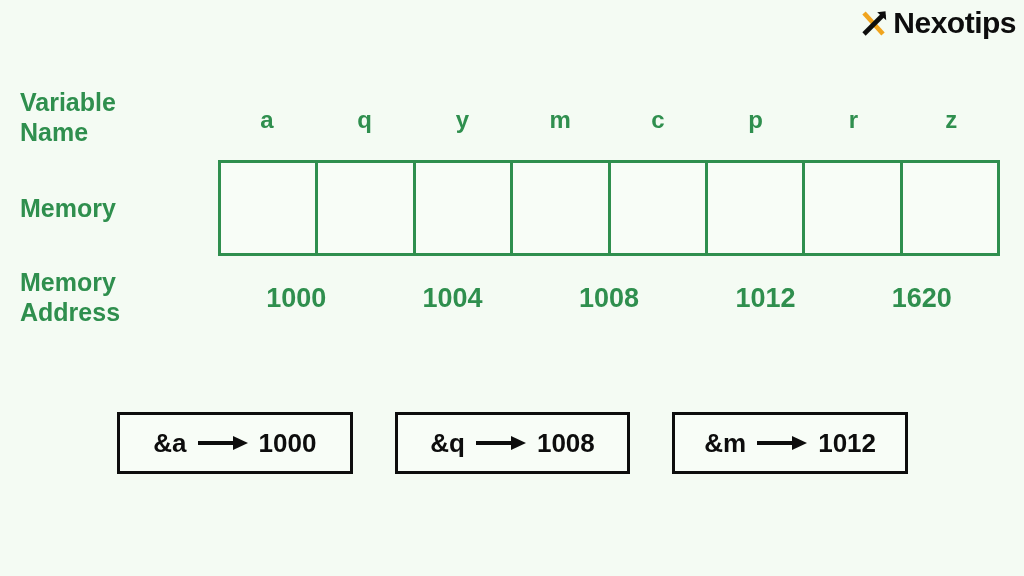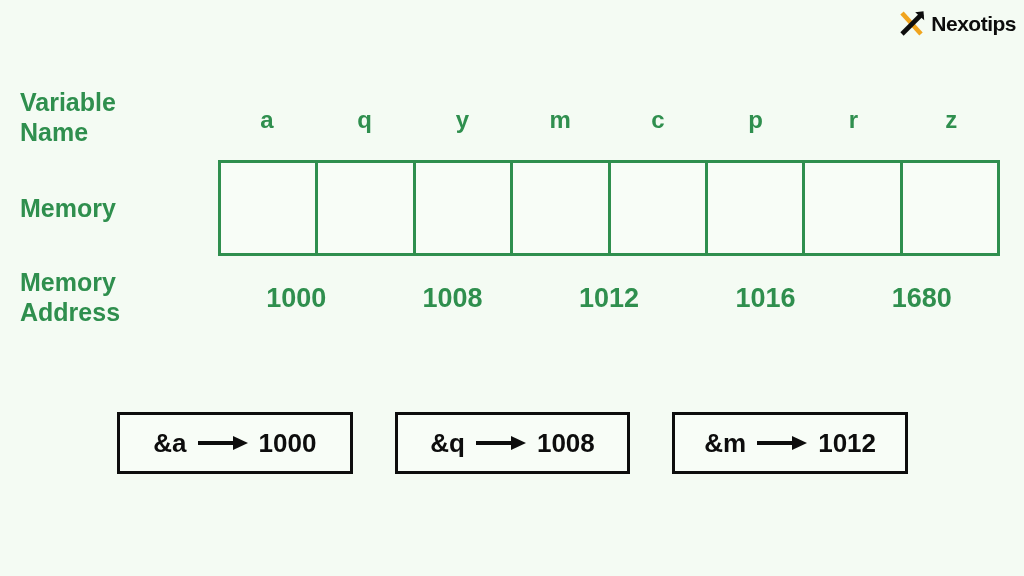--- a/index.html
+++ b/index.html
@@ -23,21 +23,21 @@
     display: flex;
     align-items: center;
     gap: 2px;
   }
   #logo .mark {
     width: 30px;
     height: 30px;
     display: block;
   }
   #logo .wordmark {
-    font-size: 21px;
+    font-size: 30px;
     font-weight: bold;
     color: #0d0d0d;
     letter-spacing: -0.5px;
     line-height: 1;
   }
 
   
   #diagram {
     position: absolute;
     left: 0;
@@ -209,24 +209,24 @@
     <div class="cell"></div>
     <div class="cell"></div>
     <div class="cell"></div>
     <div class="cell"></div>
     <div class="cell"></div>
     <div class="cell"></div>
   </div>
 
   <div id="addresses">
     <div class="address">1000</div>
+    <div class="address">1004</div>
     <div class="address">1008</div>
     <div class="address">1012</div>
-    <div class="address">1016</div>
-    <div class="address">1680</div>
+    <div class="address">1620</div>
   </div>
 
   <div id="pointer-boxes">
 
     <div class="pointer-box">
       <span class="expr">&amp;a</span>
       <span class="arrow"></span>
       <span class="value">1000</span>
     </div>
 

